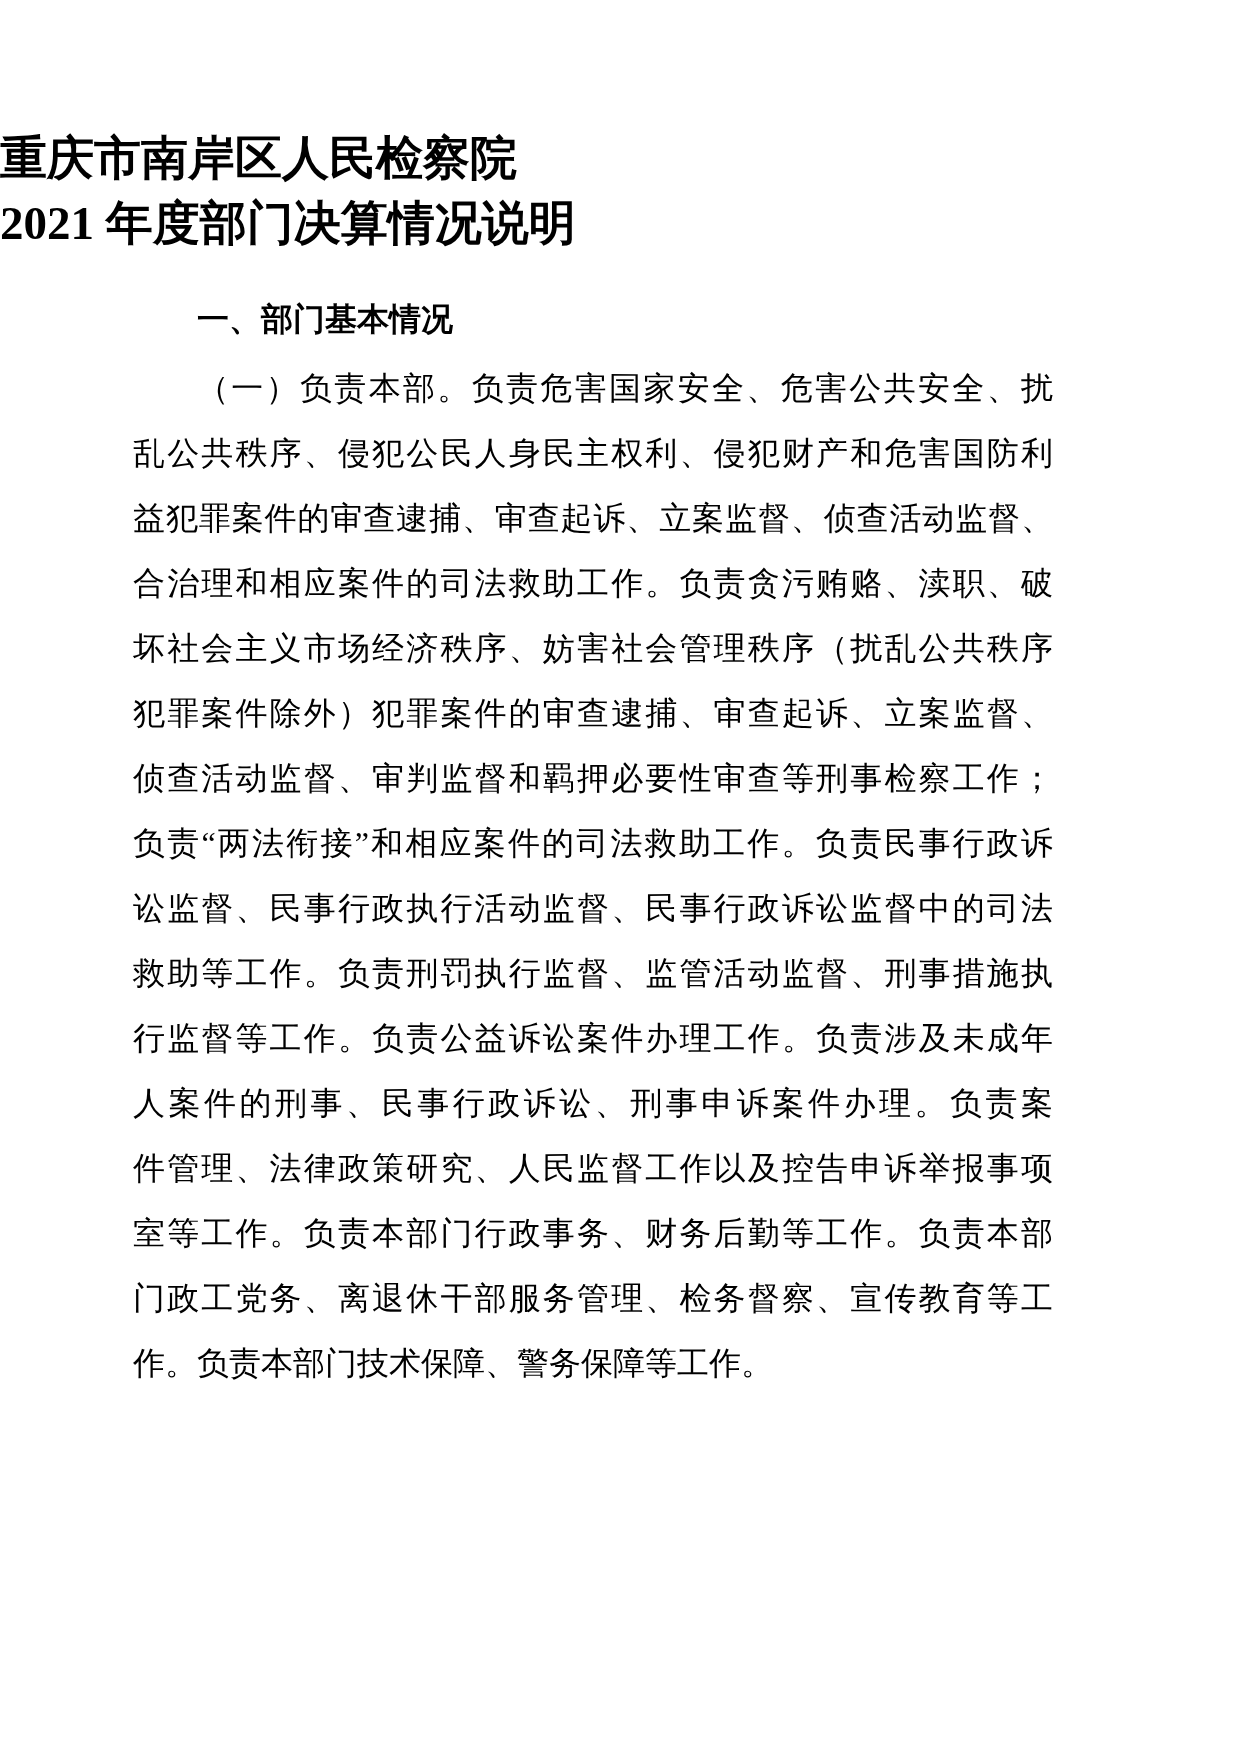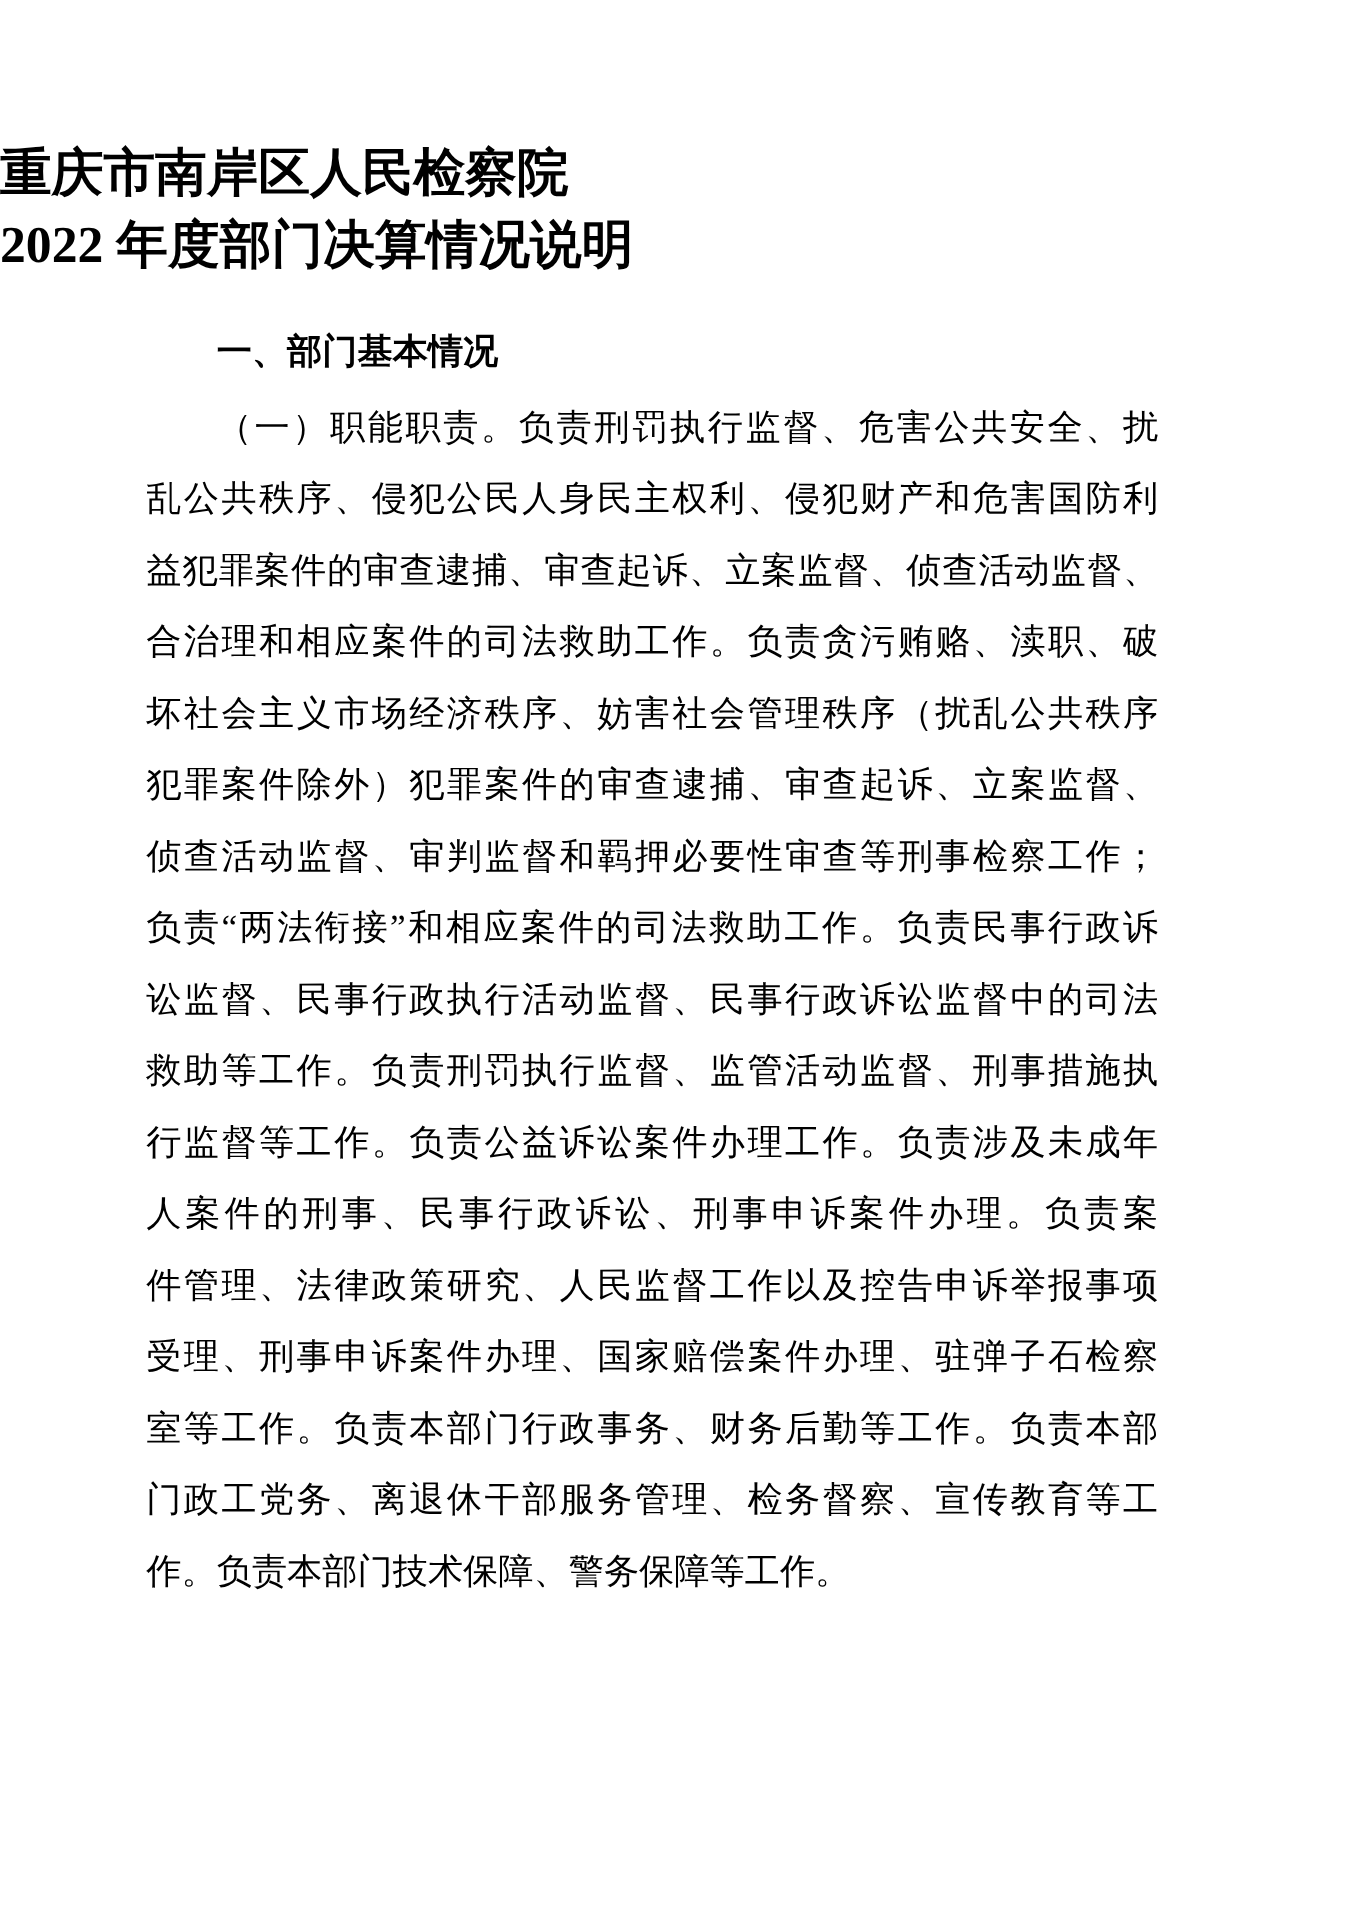--- a/index.html
+++ b/index.html
@@ -59,38 +59,37 @@
     text-align-last: left;
   }
 </style>
 </head>
 <body>
 
 <div class="page">
 
   <div class="title-block">
     <div>重庆市南岸区人民检察院</div>
-    <div>2022 年度部门决算情况说明</div>
+    <div>2021 年度部门决算情况说明</div>
   </div>
 
   <div class="section-heading">一、部门基本情况</div>
 
   <div class="body-paragraph">
-    <div class="line first">（一）职能职责。负责刑罚执行监督、危害公共安全、扰</div>
+    <div class="line first">（一）负责本部。负责危害国家安全、危害公共安全、扰</div>
     <div class="line">乱公共秩序、侵犯公民人身民主权利、侵犯财产和危害国防利</div>
     <div class="line">益犯罪案件的审查逮捕、审查起诉、立案监督、侦查活动监督、</div>
     <div class="line">合治理和相应案件的司法救助工作。负责贪污贿赂、渎职、破</div>
     <div class="line">坏社会主义市场经济秩序、妨害社会管理秩序（扰乱公共秩序</div>
     <div class="line">犯罪案件除外）犯罪案件的审查逮捕、审查起诉、立案监督、</div>
     <div class="line">侦查活动监督、审判监督和羁押必要性审查等刑事检察工作；</div>
     <div class="line">负责“两法衔接”和相应案件的司法救助工作。负责民事行政诉</div>
     <div class="line">讼监督、民事行政执行活动监督、民事行政诉讼监督中的司法</div>
     <div class="line">救助等工作。负责刑罚执行监督、监管活动监督、刑事措施执</div>
     <div class="line">行监督等工作。负责公益诉讼案件办理工作。负责涉及未成年</div>
     <div class="line">人案件的刑事、民事行政诉讼、刑事申诉案件办理。负责案</div>
     <div class="line">件管理、法律政策研究、人民监督工作以及控告申诉举报事项</div>
-    <div class="line">受理、刑事申诉案件办理、国家赔偿案件办理、驻弹子石检察</div>
     <div class="line">室等工作。负责本部门行政事务、财务后勤等工作。负责本部</div>
     <div class="line">门政工党务、离退休干部服务管理、检务督察、宣传教育等工</div>
     <div class="line last">作。负责本部门技术保障、警务保障等工作。</div>
   </div>
 
 </div>
 
 </body></html>

